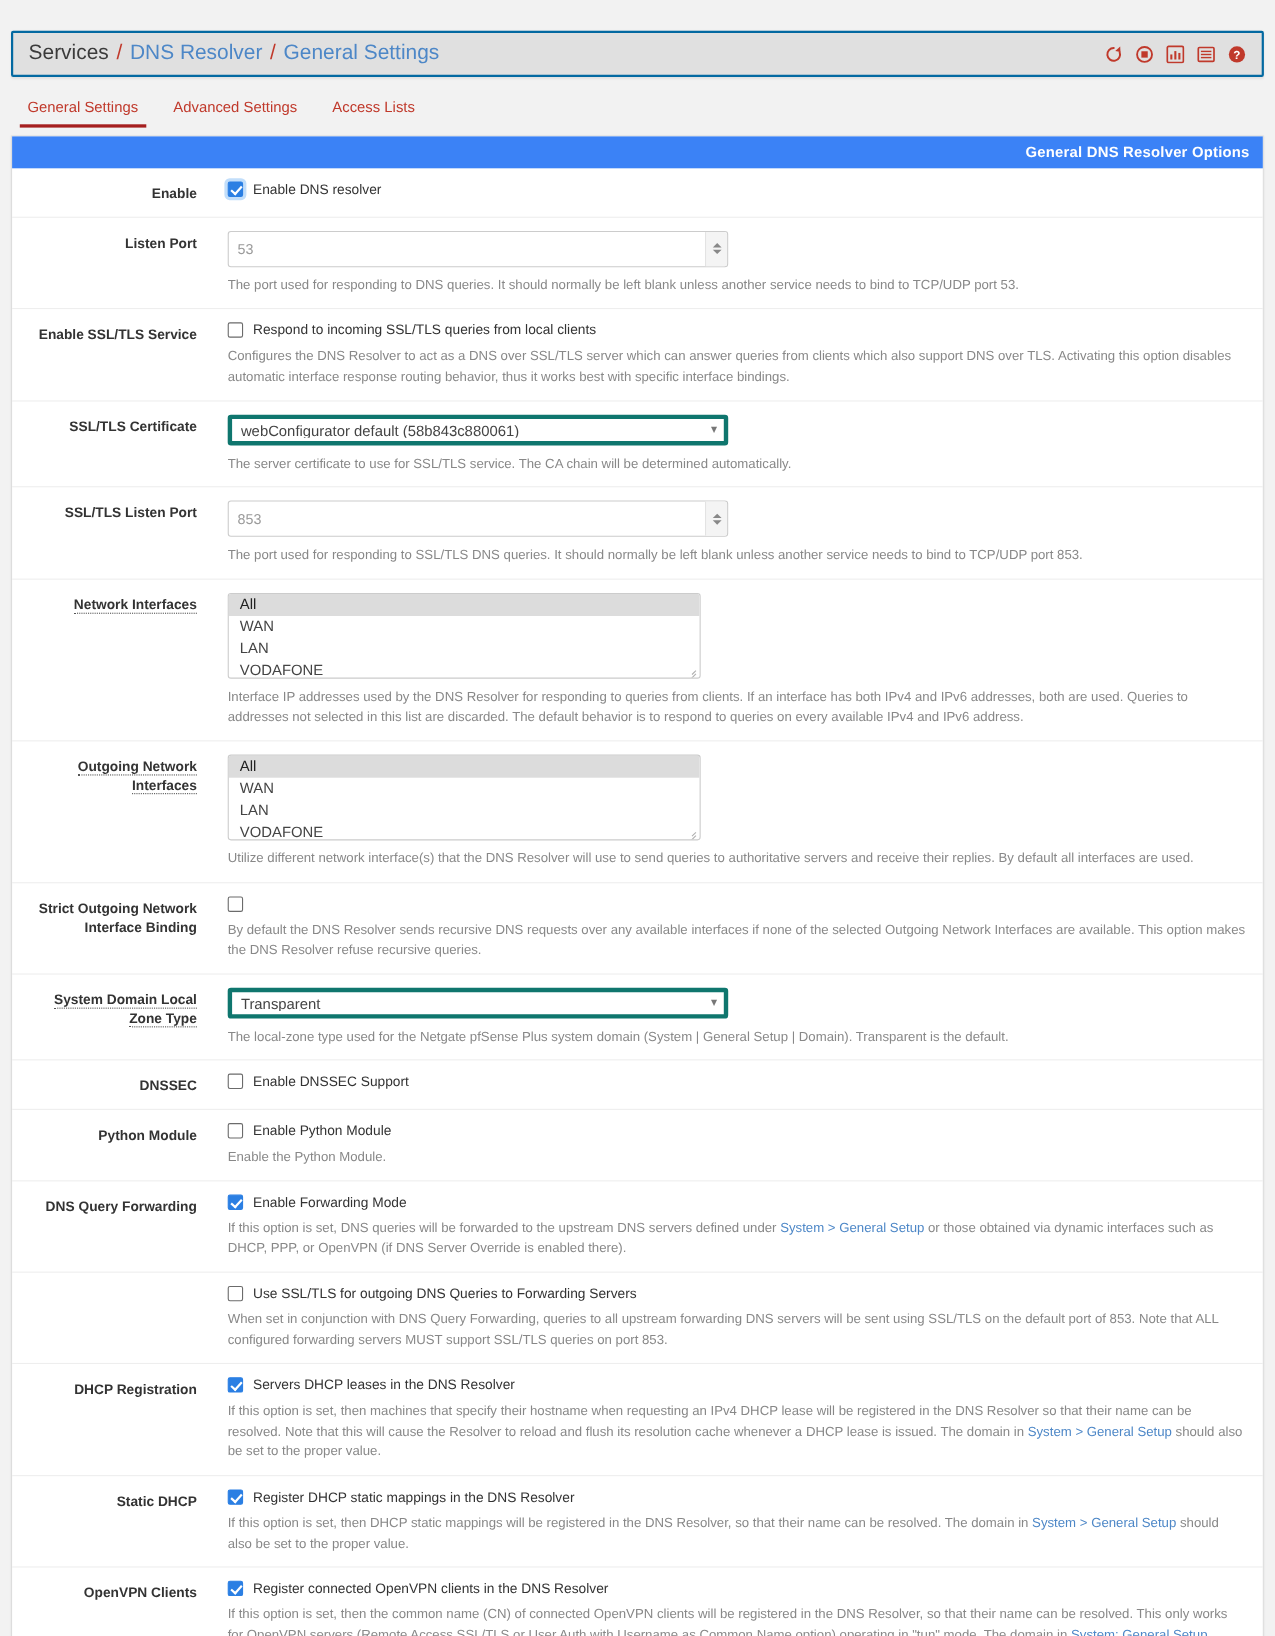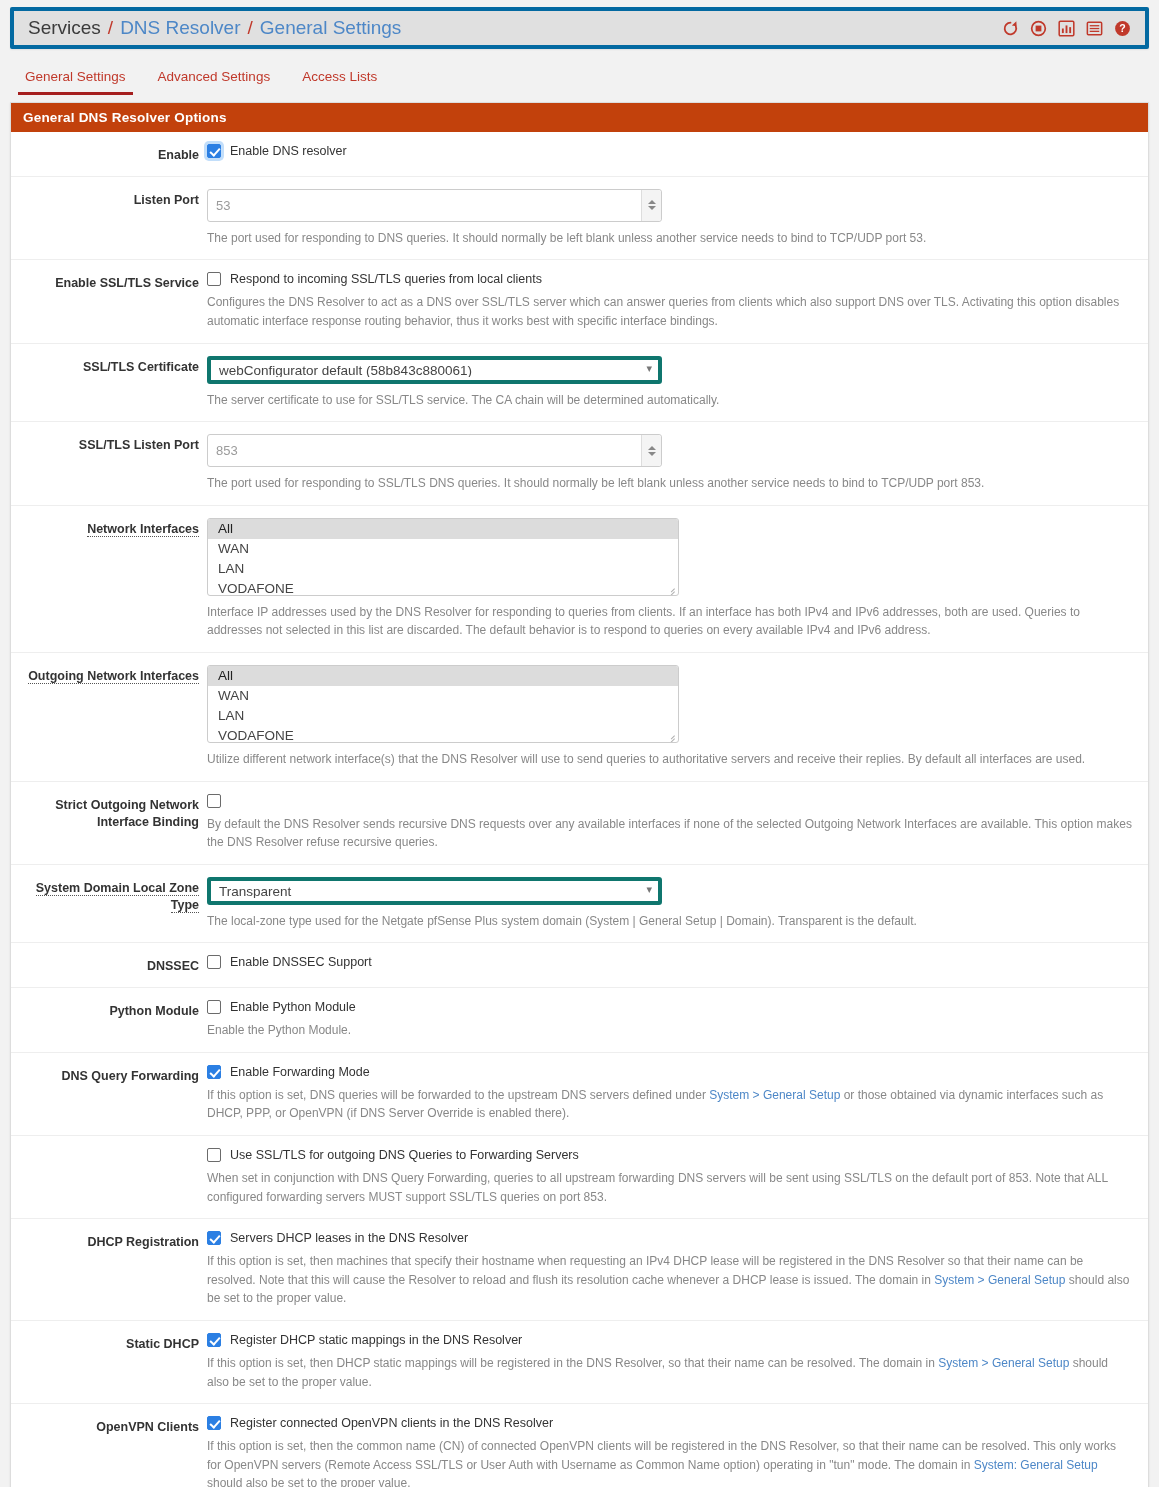--- a/index.html
+++ b/index.html
@@ -7,24 +7,24 @@
     margin: 0; padding: 0;
     background: #f2f2f2;
     font-family: "Liberation Sans", sans-serif;
     font-size: 13px;
     color: #333;
   }
   .page { width: 1159px; min-height: 1487px; position: relative; background: #f2f2f2; }
 
   
   .breadcrumb-bar {
-    margin: 7px 10px 0 10px;
+    margin: 28px 10px 0 10px;
     height: 42px;
     background: #e0e0e0;
-    border: 4px solid #0369a1;
+    border: 2px solid #0369a1;
     border-radius: 2px;
     display: flex;
     align-items: center;
     padding: 0 14px;
     box-shadow: 0 1px 2px rgba(0,0,0,0.07);
   }
   .crumbs { display: flex; align-items: baseline; font-size: 19px; }
   .crumb-static { color: #3b3b3b; font-weight: 400; }
   .crumb-link { color: #4d87c7; font-weight: 400; text-decoration: none; }
   .crumb-sep { color: #c0392b; margin: 0 7px; font-weight: 400; }
@@ -43,32 +43,33 @@
   }
 
   
   .panel {
     margin: 7px 10px 0 10px;
     background: #fff;
     border: 1px solid #ddd;
     box-shadow: 0 1px 2px rgba(0,0,0,0.08);
   }
   .panel-heading {
-    background: #c2410c; color: #fff;
+    background: #3b82f6; color: #fff;
     padding: 7px 12px; font-size: 13.5px; font-weight: bold;
     letter-spacing: 0.2px;
+    text-align: right;
   }
   .panel-body { padding: 0; }
 
   
   .frow { display: flex; border-bottom: 1px solid #eee; padding: 12px 0 12px 0; }
   .frow:last-child { border-bottom: none; }
   .flabel {
     width: 196px; min-width: 196px; text-align: right;
-    padding: 3px 8px 0 10px; font-weight: bold; font-size: 12.5px;
+    padding: 3px 28px 0 10px; font-weight: bold; font-size: 12.5px;
     color: #333; line-height: 1.35;
   }
   .flabel.dotted span { border-bottom: 1px dotted #555; cursor: help; }
   .fctl { flex: 1; padding-right: 16px; }
   .help { color: #888; font-size: 12px; line-height: 1.55; margin-top: 7px; max-width: 930px; }
   .help a { color: #4d87c7; text-decoration: none; }
 
   
   .cbline { display: flex; align-items: center; gap: 9px; }
   .cbox {
@@ -111,21 +112,21 @@
     font-family: "Liberation Sans", sans-serif; font-size: 13.5px; color: #444;
     -webkit-appearance: none; appearance: none; cursor: pointer;
   }
   .selarrow {
     position: absolute; right: 10px; top: 50%; transform: translateY(-60%);
     pointer-events: none; color: #777; font-size: 11px;
   }
 
   
   .mslist {
-    width: 472px; height: 78px; border: 1px solid #ccc; border-radius: 3px;
+    width: 430px; height: 78px; border: 1px solid #ccc; border-radius: 3px;
     background: #fff; overflow: hidden; position: relative; cursor: pointer;
   }
   .msopt { padding: 1px 10px; font-size: 13.5px; color: #444; line-height: 18px; white-space: nowrap; }
   .msopt.selected { background: #dcdcdc; color: #222; }
   .msgrip {
     position: absolute; right: 2px; bottom: 1px; width: 11px; height: 11px;
     cursor: nwse-resize;
   }
   .msgrip::before, .msgrip::after {
     content: ""; position: absolute; right: 1px; background: #b0b0b0;

